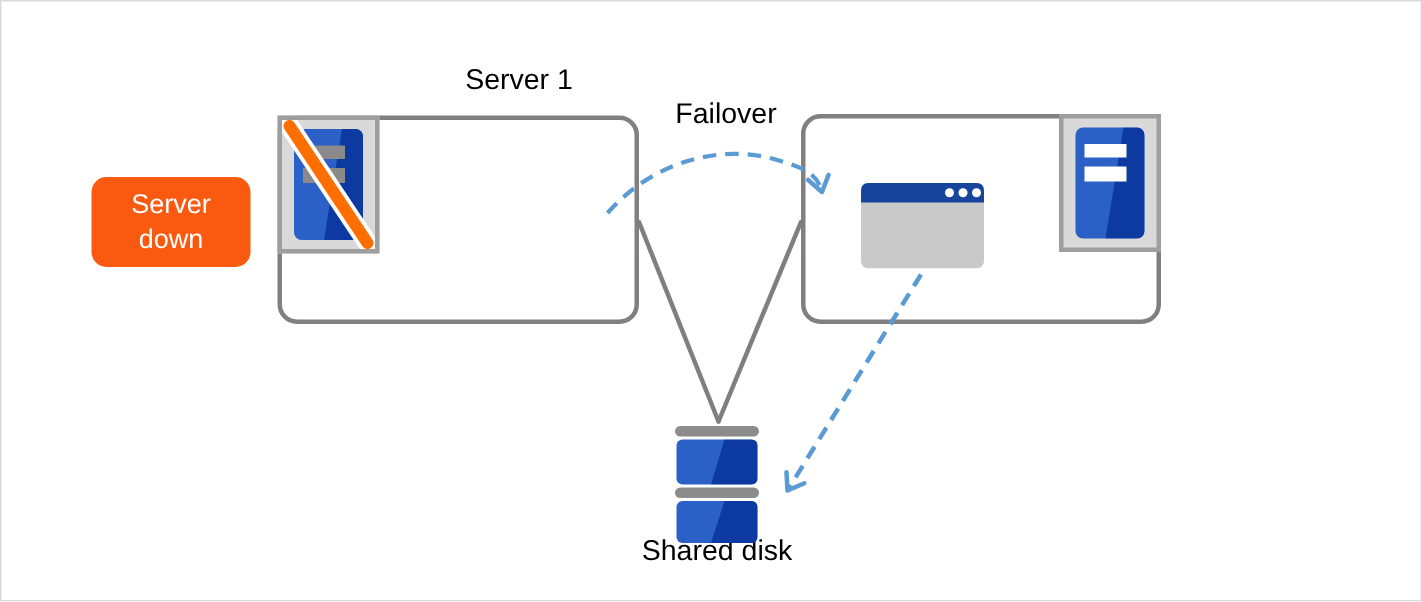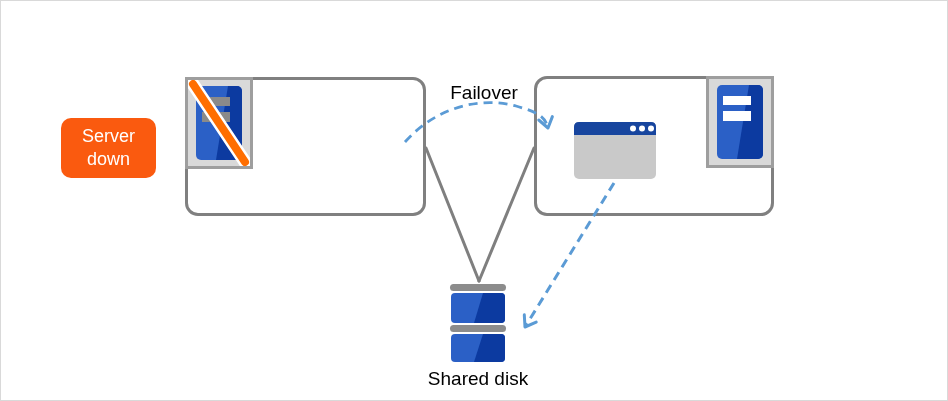--- a/index.html
+++ b/index.html
@@ -7,32 +7,33 @@
   .overlay{position:absolute;left:0;top:0;width:948px;height:401px;pointer-events:none;z-index:30;}
   .box{position:absolute;border:3px solid #808080;border-radius:13px;background:#FFFFFF;box-sizing:border-box;z-index:10;}
   .box-s1{left:184px;top:76px;width:241px;height:139px;}
   .box-s2{left:533px;top:75px;width:240px;height:140px;}
   .icon-frame{position:absolute;width:68px;height:92px;border:3px solid #9E9E9E;background:#D9D9D9;box-sizing:border-box;z-index:20;display:flex;align-items:center;justify-content:center;}
   .frame-s1{left:184px;top:76px;}
   .frame-s2{left:705px;top:75px;}
   .node-label{position:absolute;color:#000;font-size:19px;white-space:nowrap;transform:translateX(-50%);z-index:25;}
   .lbl-server1{left:345px;top:42px;}
   .lbl-server2{left:614px;top:42px;}
-  .lbl-failover{left:483px;top:81px;}
+  .lbl-failover{left:483px;top:65px;}
   .lbl-app{left:606px;top:98px;}
-  .lbl-disk{left:477px;top:367px;}
-  .badge{position:absolute;left:60px;top:117px;width:95px;height:60px;background:#FA5A0F;border-radius:10px;color:#FFFFFF;font-size:18px;line-height:1.3;display:flex;flex-direction:column;align-items:center;justify-content:center;z-index:25;}
+  .lbl-disk{left:477px;top:356px;}
+  .badge{position:absolute;left:60px;top:117px;width:106px;height:60px;background:#FA5A0F;border-radius:10px;color:#FFFFFF;font-size:18px;line-height:1.3;display:flex;flex-direction:column;align-items:center;justify-content:center;z-index:25;}
   .win-icon{position:absolute;left:573px;top:121px;z-index:25;}
   .disk-icon{position:absolute;left:446px;top:281px;z-index:25;}
 </style>
 </head>
 <body>
 
 <div class="canvas">
 
+  <div class="node-label lbl-server1">Server 1</div>
   <div class="node-label lbl-failover">Failover</div>
   <div class="node-label lbl-disk">Shared disk</div>
 
   <div class="box box-s1"></div>
   <div class="box box-s2"></div>
 
   <div class="badge">
     <span>Server</span>
     <span>down</span>
   </div>

